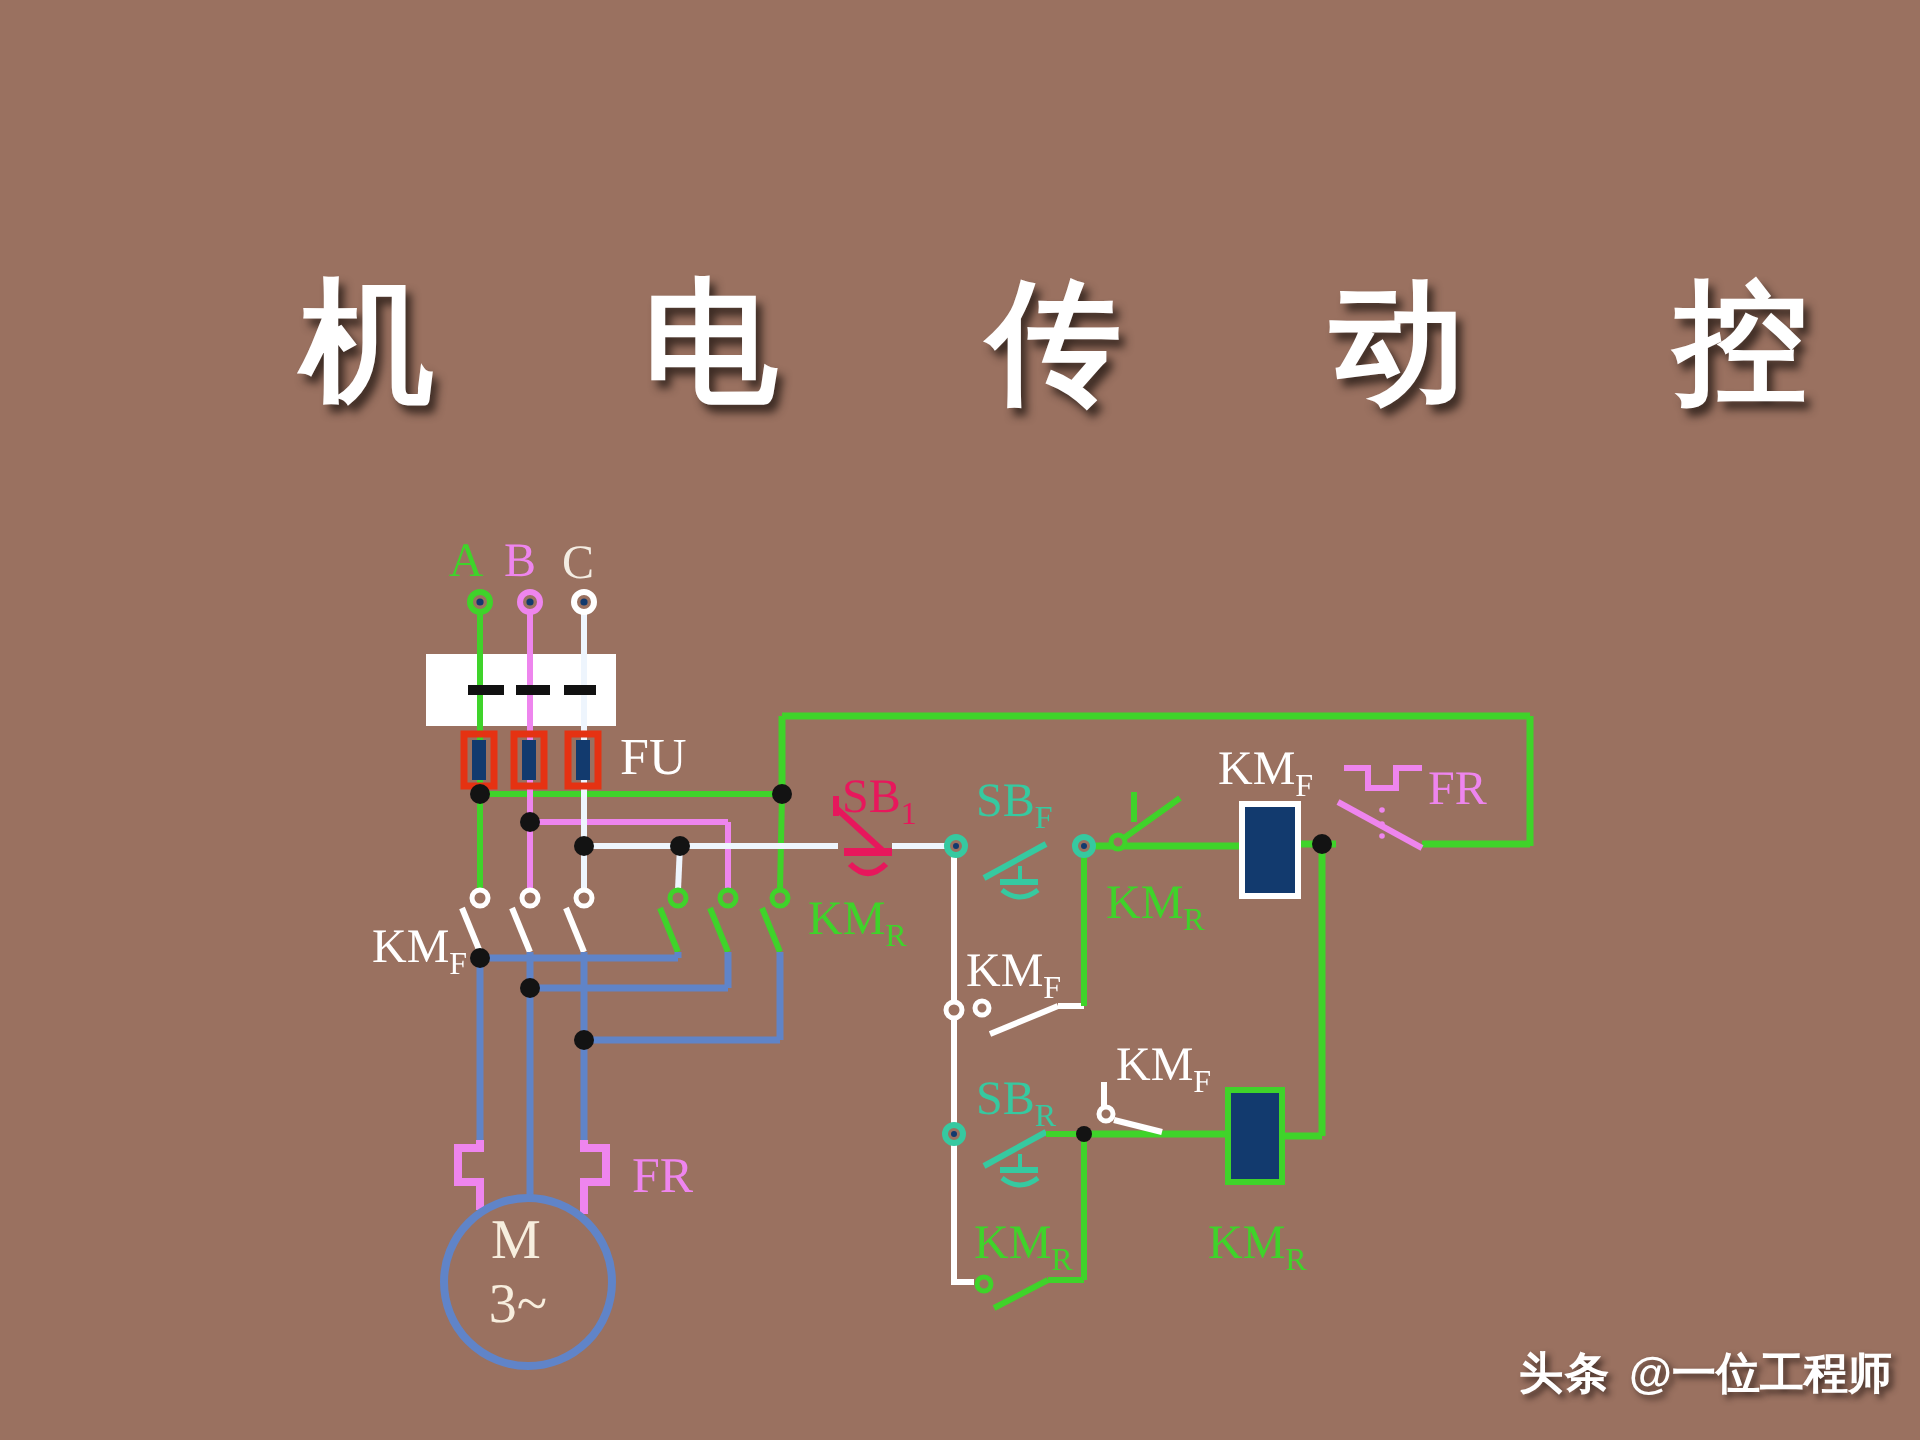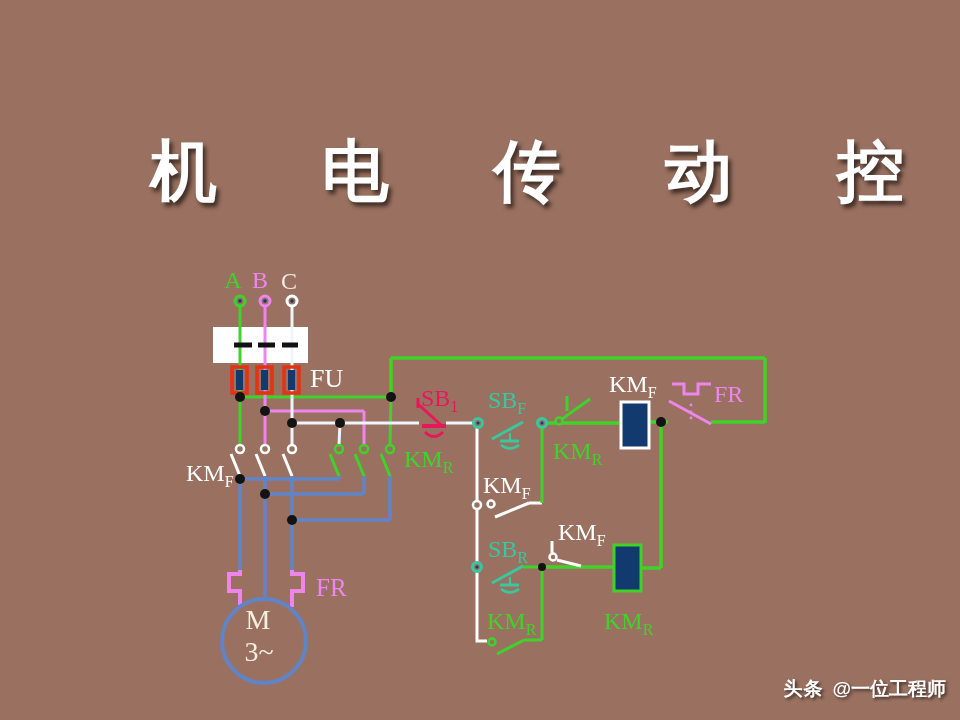--- a/index.html
+++ b/index.html
@@ -10,21 +10,21 @@
   }
   .title{
     position:absolute;left:150px;top:126px;white-space:nowrap;
     font-size:67px;font-weight:bold;color:#ffffff;letter-spacing:44px;
     text-shadow:3px 4px 4px rgba(45,32,26,.85);
     font-family:"Liberation Serif",serif;
   }
   .watermark{
     position:absolute;right:14px;bottom:18px;white-space:nowrap;
     font-family:"Liberation Sans",sans-serif;font-weight:bold;
-    color:#ffffff;font-size:19px;text-shadow:2px 2px 3px rgba(55,38,32,.9);
+    color:#ffffff;font-size:22px;text-shadow:2px 2px 3px rgba(55,38,32,.9);
   }
   .watermark .brand{margin-right:9px;letter-spacing:1px;}
   svg{position:absolute;left:0;top:0;}
   svg text{font-family:"Liberation Serif",serif;}
 </style>
 </head>
 <body>
 
 <div class="slide">
 

